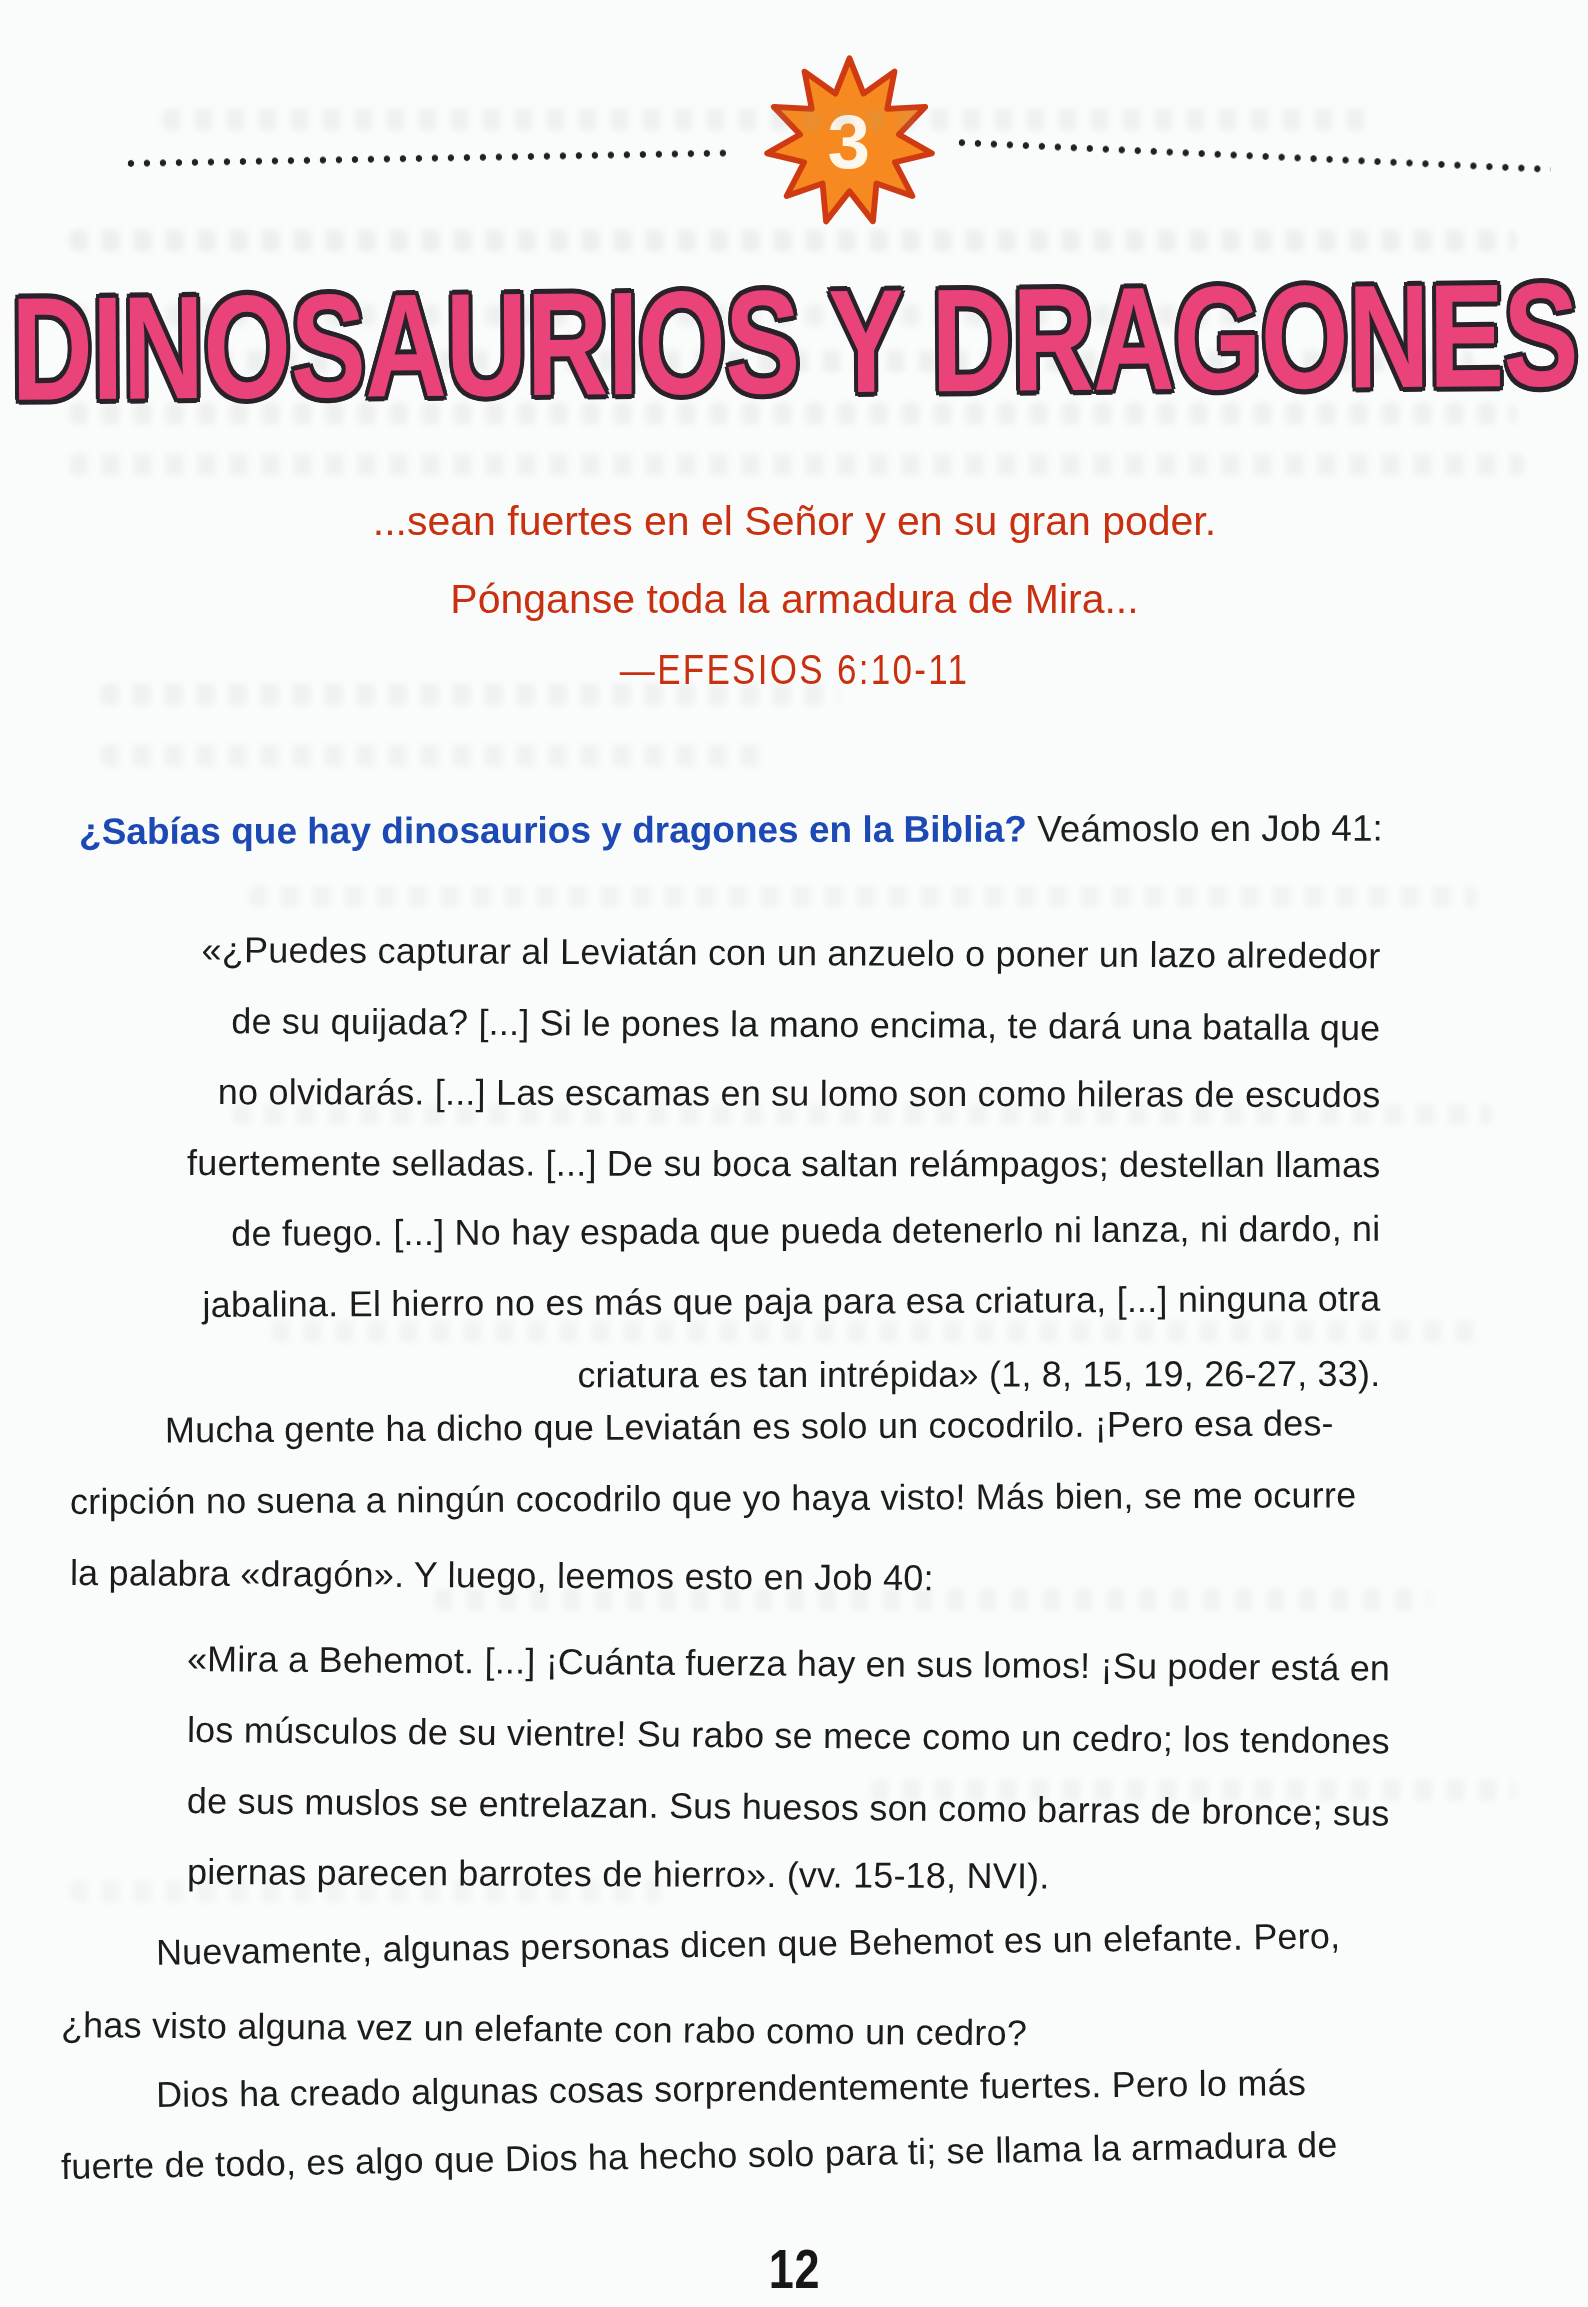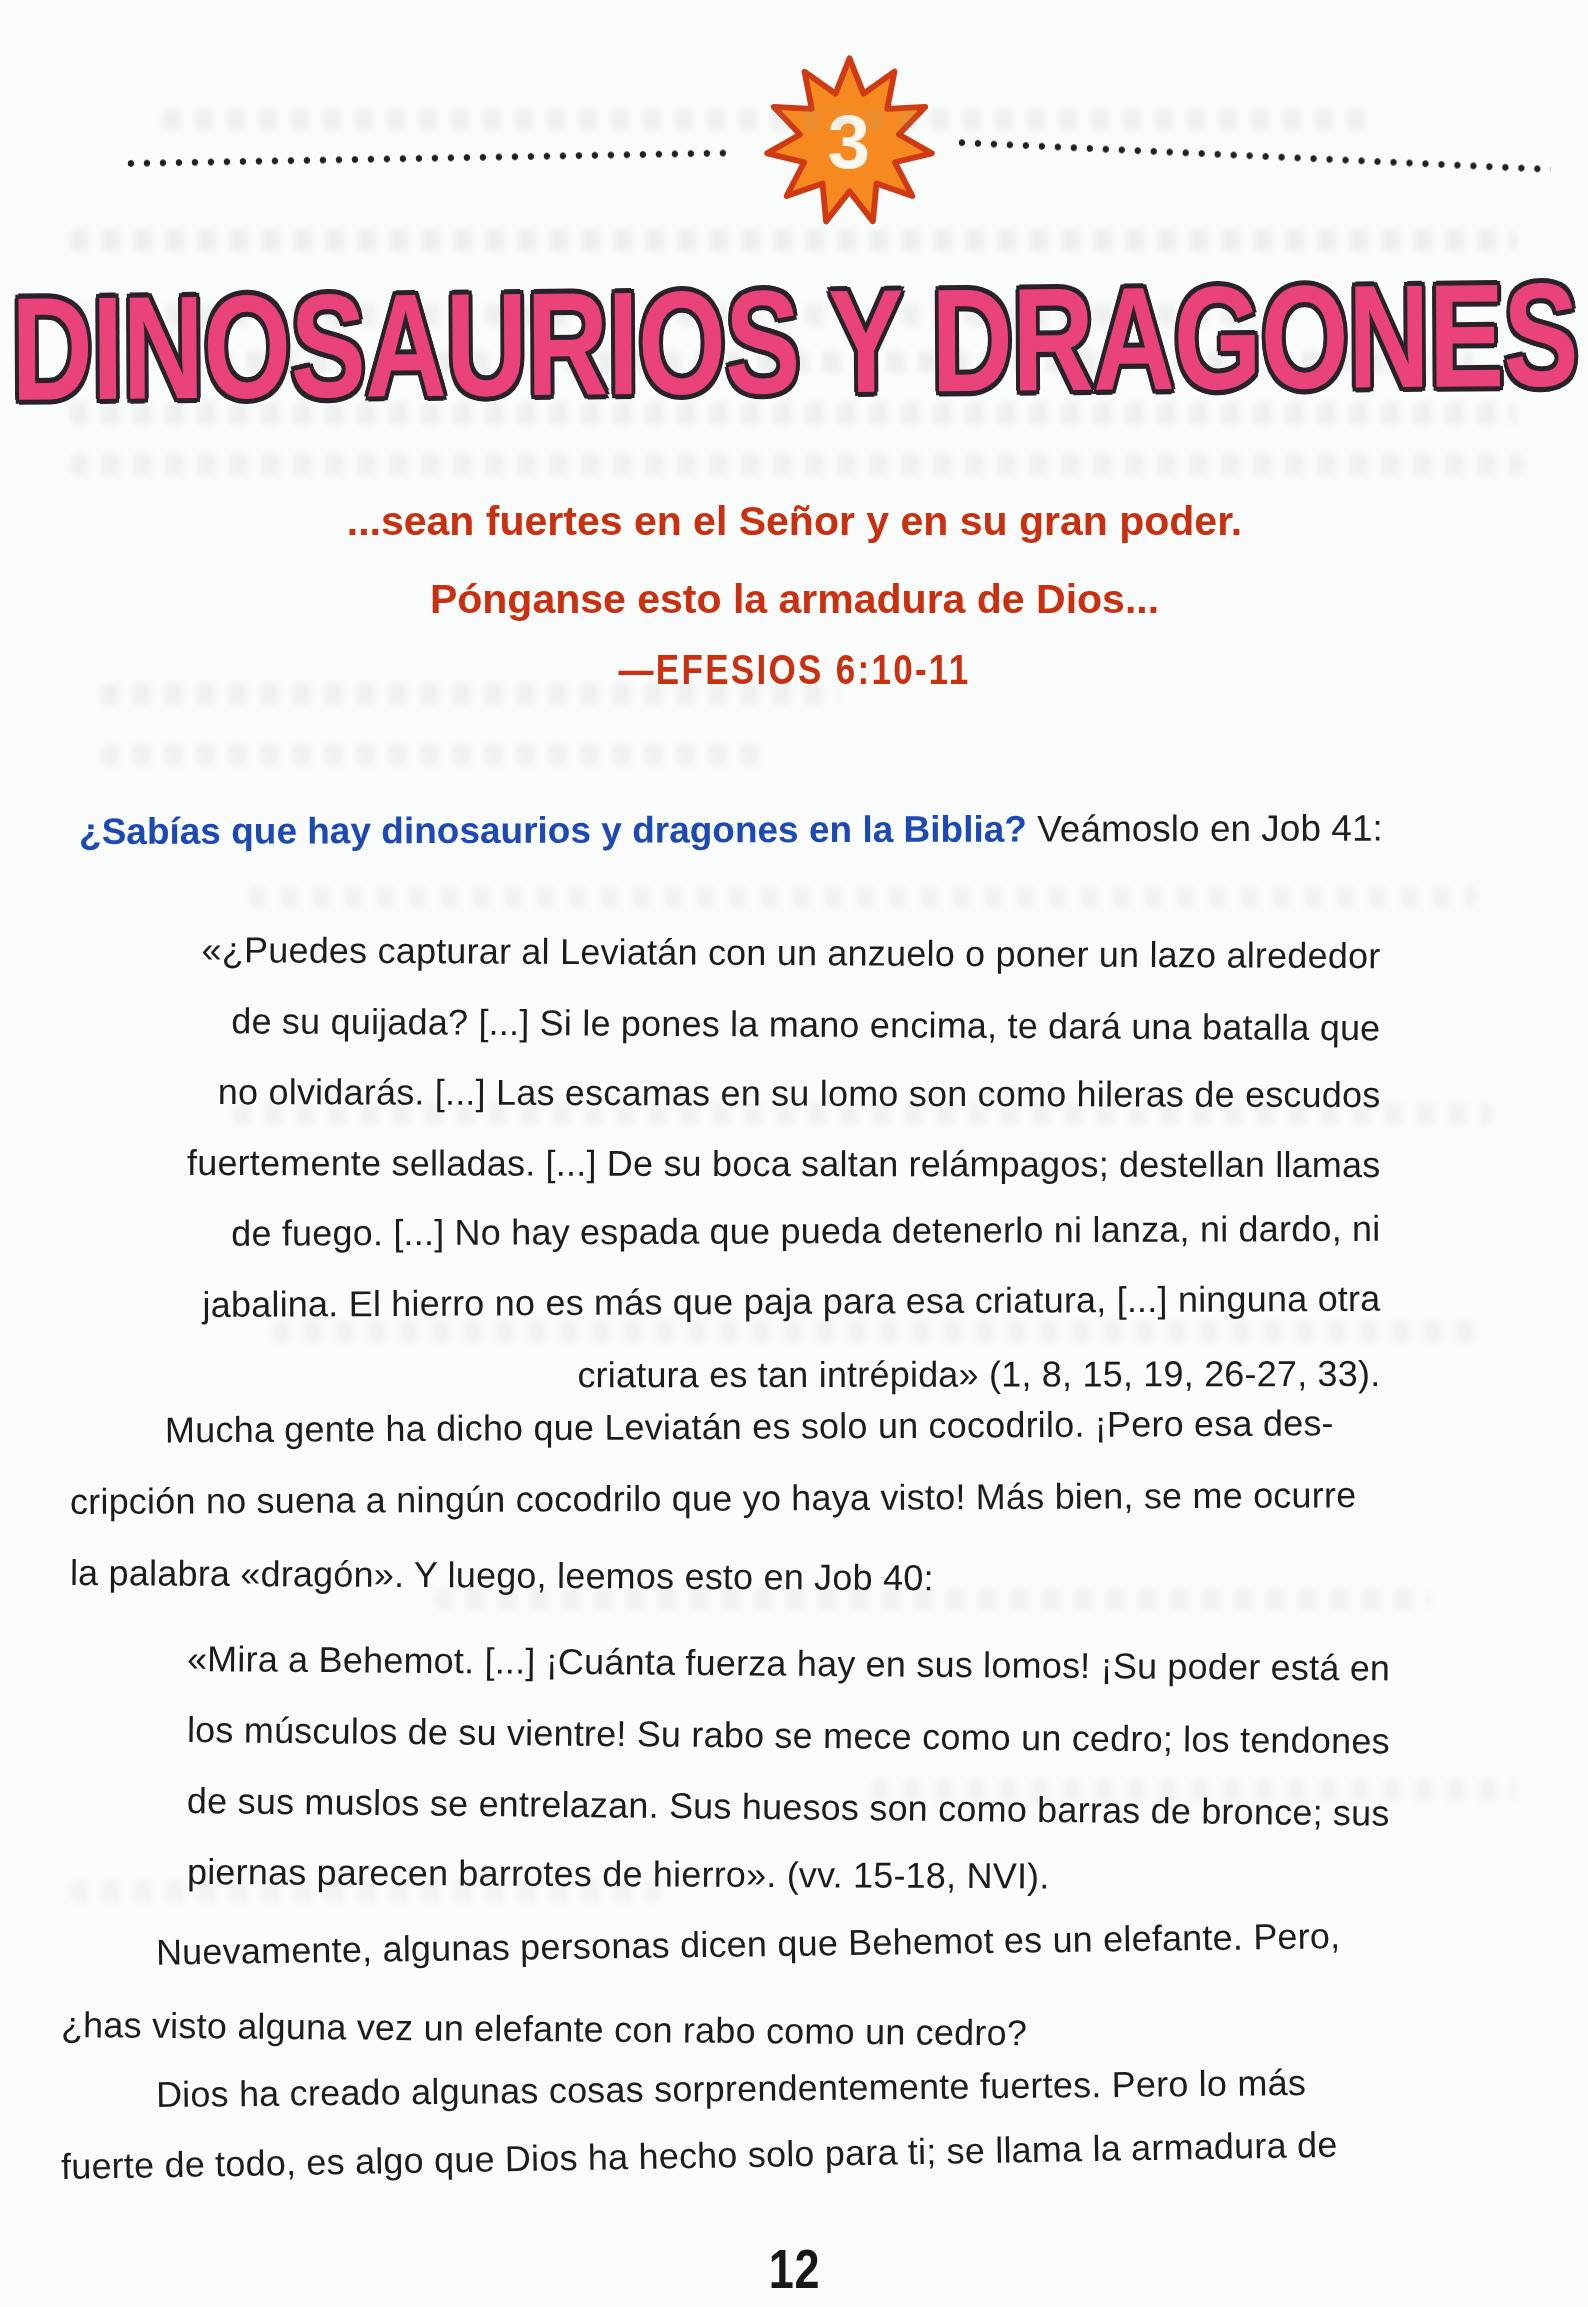--- a/index.html
+++ b/index.html
@@ -38,21 +38,21 @@
     text-shadow:
       -3.1px -3.1px 0 #29222a, 3.1px -3.1px 0 #29222a,
       -3.1px  3.1px 0 #29222a, 3.1px  3.1px 0 #29222a,
       -3.9px  0   0 #29222a, 3.9px  0   0 #29222a,
        0   -3.9px 0 #29222a, 0    3.9px 0 #29222a;
   }
 
   
   .verse{
     position:absolute;left:0;top:482px;width:100%;
-    text-align:center;color:#c8300f;font-weight:bold;
+    text-align:center;color:#c8300f;font-weight:normal;
   }
   .verse .vline{font-size:41px;line-height:78px;white-space:nowrap;}
   .verse .vref{
     margin-top:11px;font-size:35px;letter-spacing:2.3px;
     transform:scaleY(1.22);white-space:nowrap;
   }
 
   
   .intro{
     position:absolute;left:79px;top:808px;width:1461px;
@@ -139,21 +139,21 @@
   <div class="ghost" style="left:233px; top:1104px;width:1259px; opacity:.09"></div>
   <div class="ghost" style="left:272px; top:1321px;width:1213px; opacity:.09"></div>
   <div class="ghost" style="left:435px; top:1589px;width:995px; opacity:.10"></div>
   <div class="ghost" style="left:871px;top:1780px;width:645px;  opacity:.09"></div>
   <div class="ghost" style="left:70px;  top:1881px;width:591px;  opacity:.08"></div>
 
   <div class="title">DINOSAURIOS Y DRAGONES</div>
 
   <div class="verse">
     <div class="vline">...sean fuertes en el Señor y en su gran poder.</div>
-    <div class="vline">Pónganse esto la armadura de Dios...</div>
+    <div class="vline">Pónganse toda la armadura de Mira...</div>
     <div class="vref">—EFESIOS 6:10-11</div>
   </div>
 
   <div class="intro">
     <span class="q">¿Sabías que hay dinosaurios y dragones en la Biblia?</span><span class="rest"> Veámoslo en Job 41:</span>
   </div>
 
   <div class="block q1">
     <div class="line">«¿Puedes capturar al Leviatán con un anzuelo o poner un lazo alrededor</div>
     <div class="line">de su quijada? [...] Si le pones la mano encima, te dará una batalla que</div>

